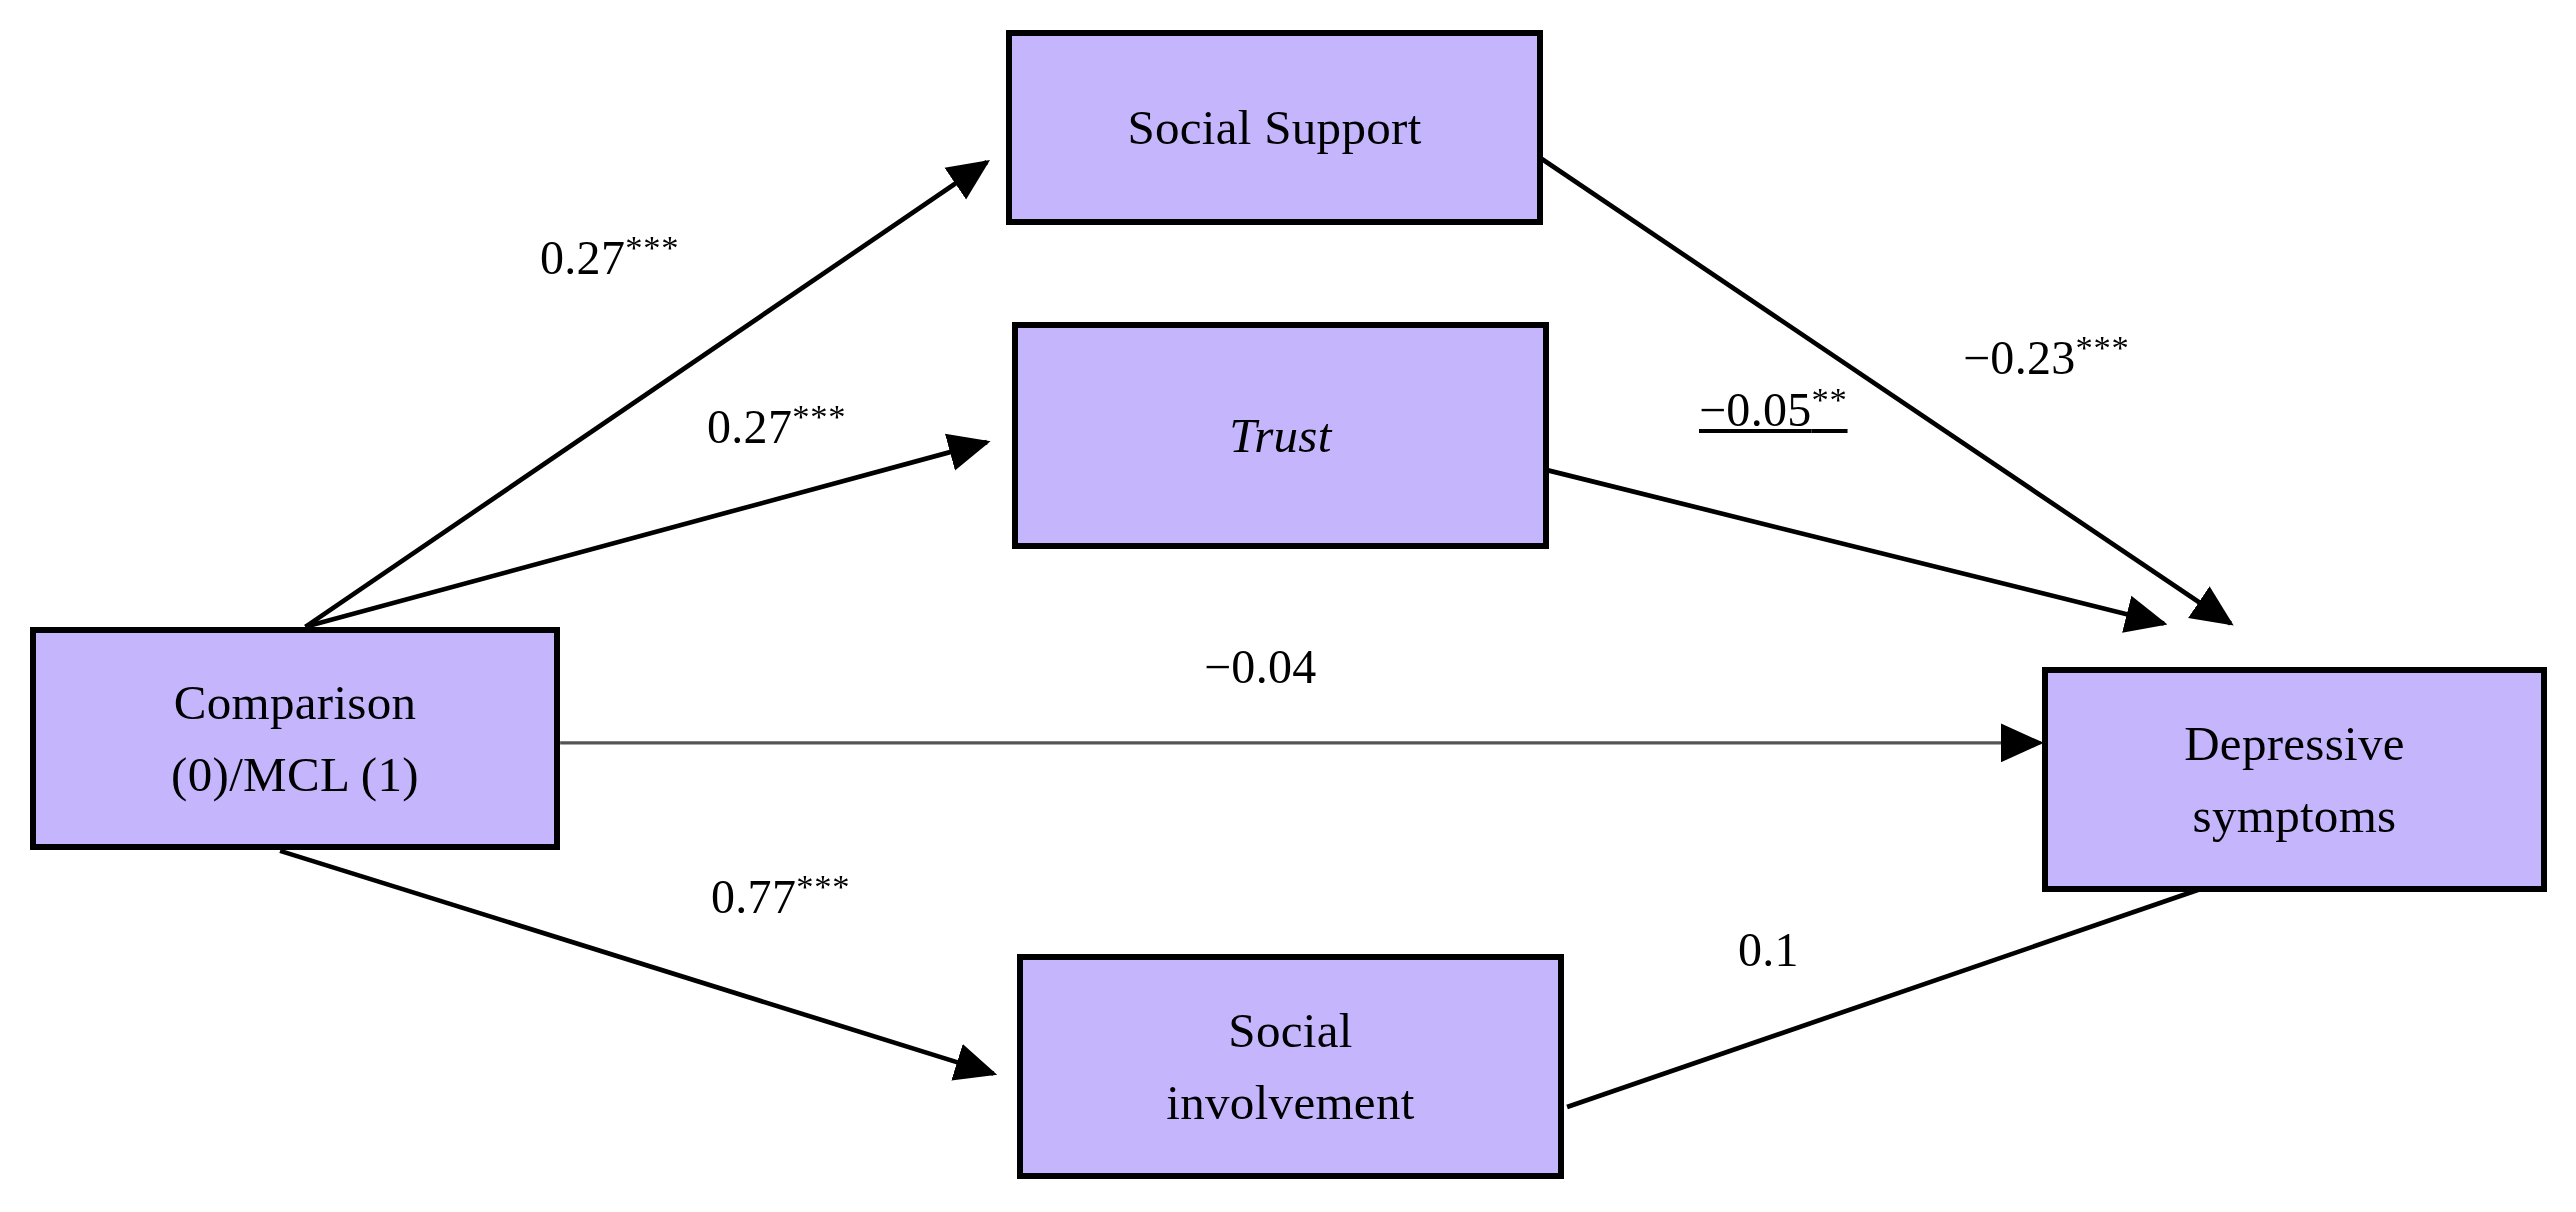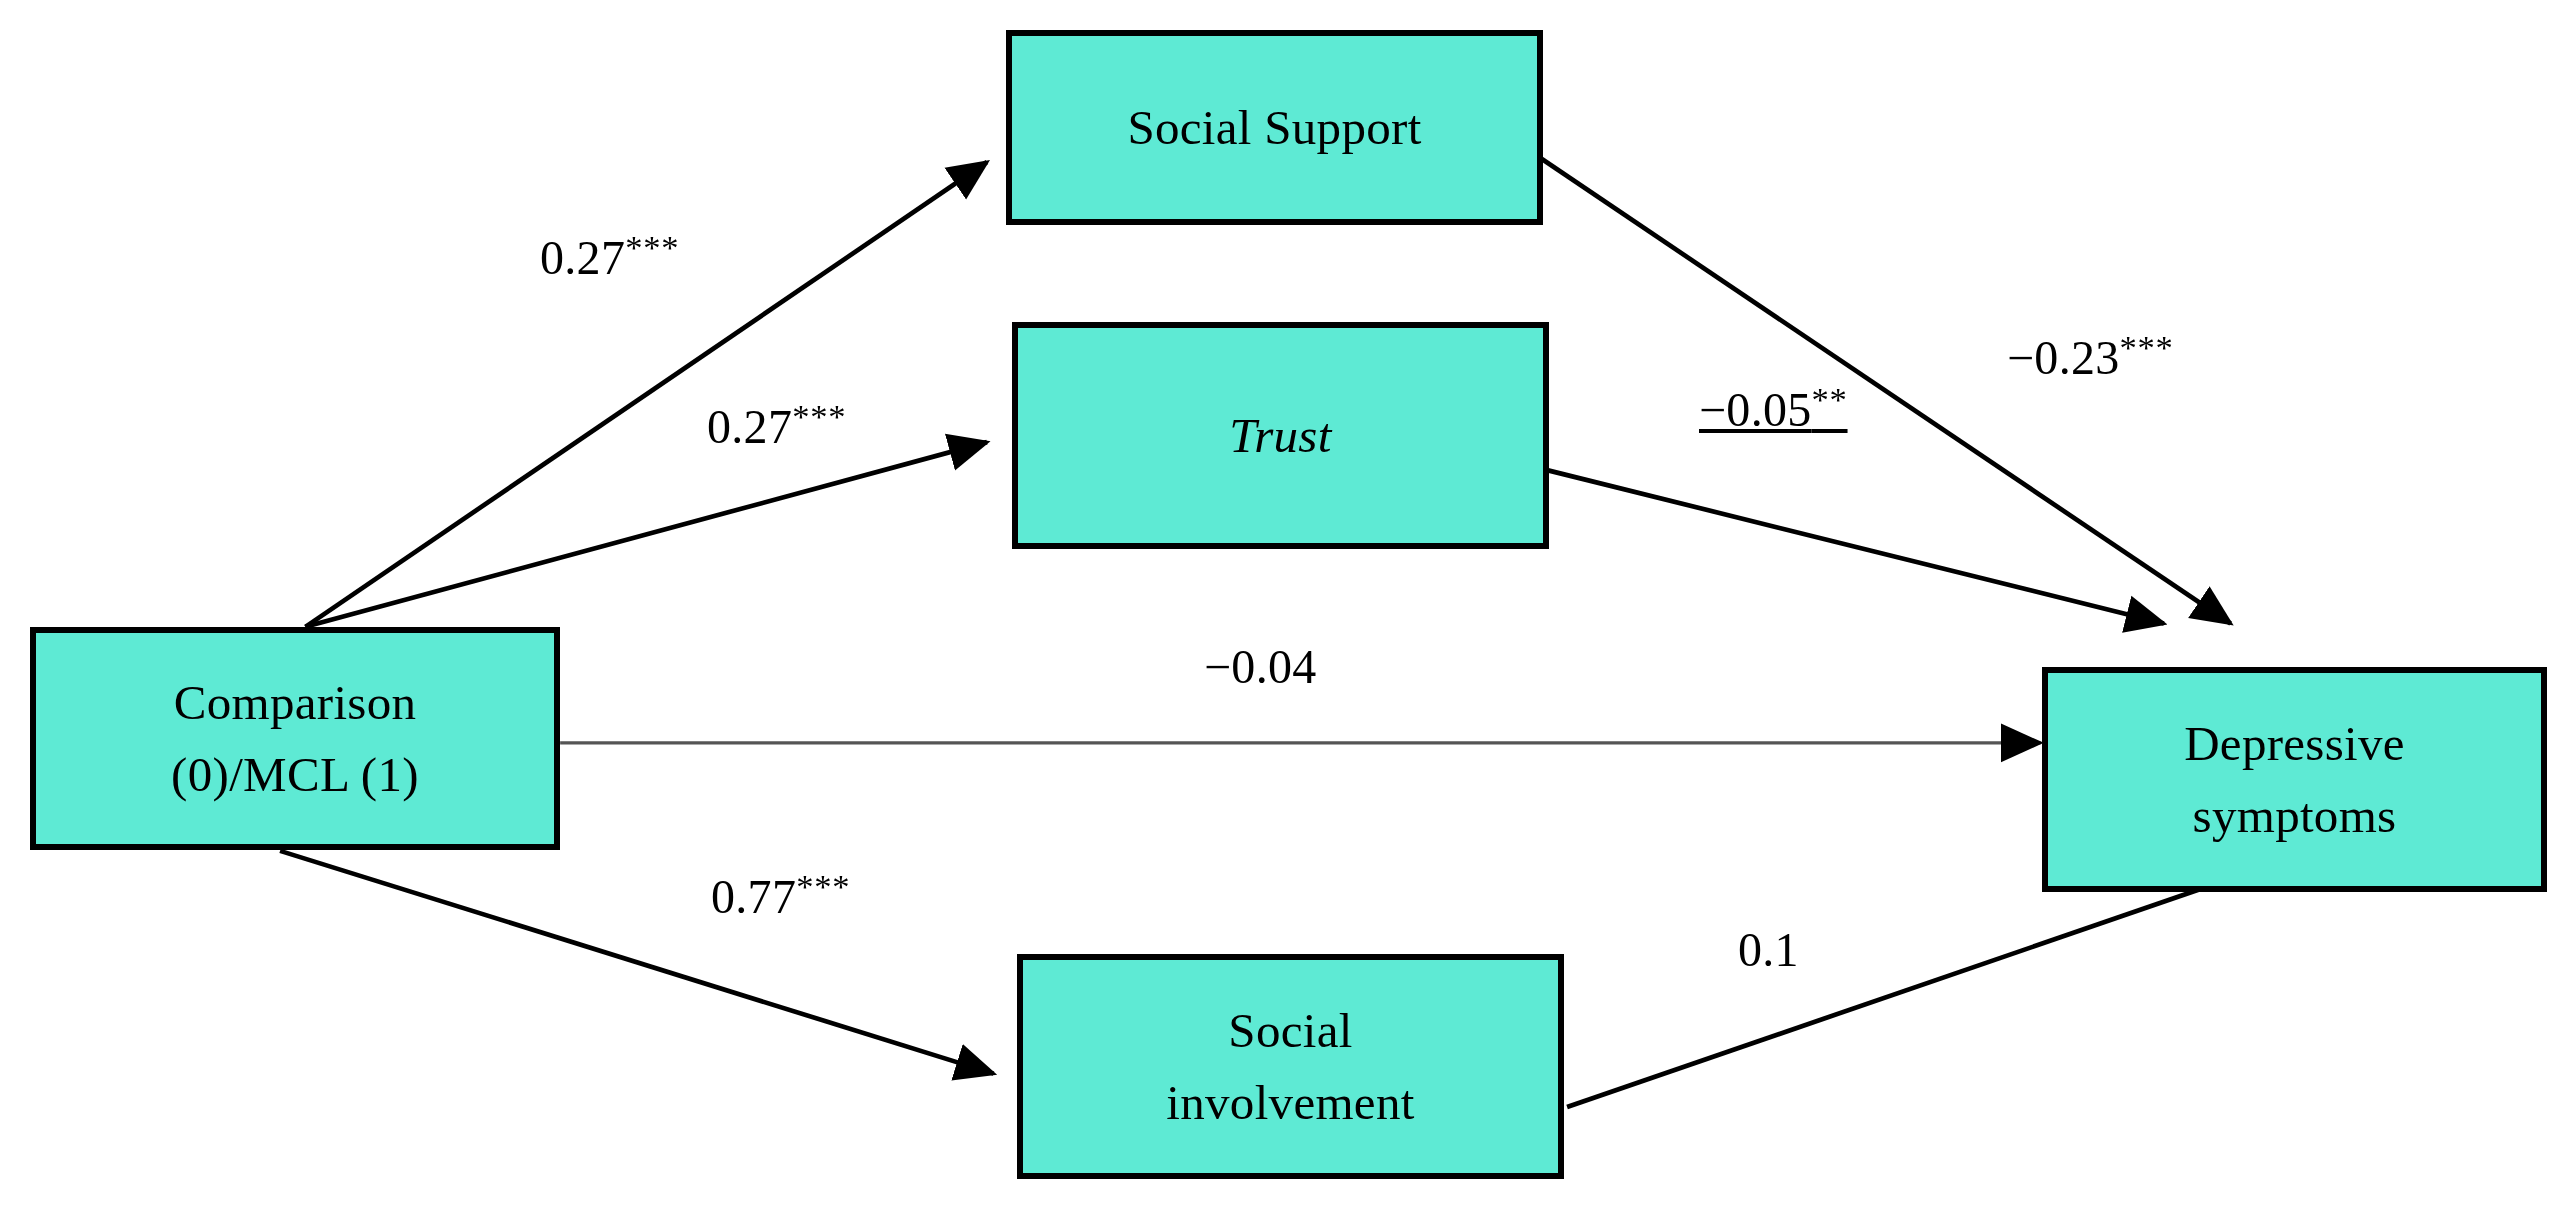--- a/index.html
+++ b/index.html
@@ -21,21 +21,21 @@
     position: absolute;
     left: 0;
     top: 0;
     width: 2576px;
     height: 1213px;
   }
   .node-box {
     position: absolute;
     box-sizing: border-box;
     border: 6px solid #000000;
-    background: #5eead4;
+    background: #c4b5fd;
     display: flex;
     flex-direction: column;
     align-items: center;
     justify-content: center;
     text-align: center;
     color: #000000;
     font-size: 49px;
     line-height: 1.45;
     letter-spacing: 0.3px;
   }
@@ -108,21 +108,21 @@
   </div>
 
   <div class="edge-label" style="left:540px; top:230px;">
     <span>0.27</span><span class="stars">***</span>
   </div>
 
   <div class="edge-label" style="left:707px; top:399px;">
     <span>0.27</span><span class="stars">***</span>
   </div>
 
-  <div class="edge-label" style="left:1963px; top:330px;margin-left:44px;">
+  <div class="edge-label" style="left:1963px; top:330px;">
     <span>−0.23</span><span class="stars">***</span>
   </div>
 
   <div class="edge-label" style="left:1699px; top:382px;text-decoration:underline;">
     <span>−0.05</span><span class="stars">**</span>
   </div>
 
   <div class="edge-label" style="left:1204px; top:639px;font-family:Liberation Serif, serif;">
     <span>−0.04</span><span class="stars"></span>
   </div>

